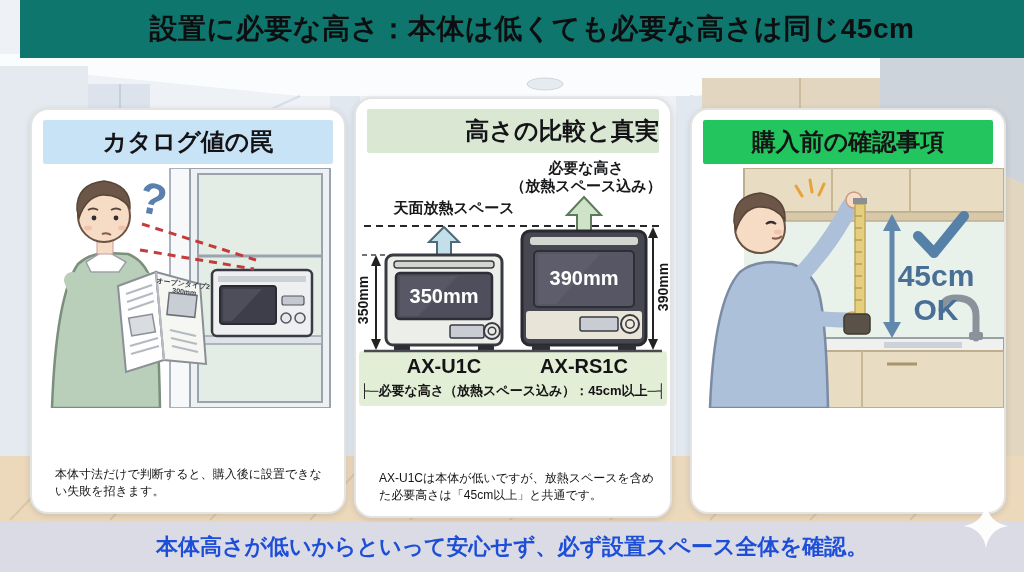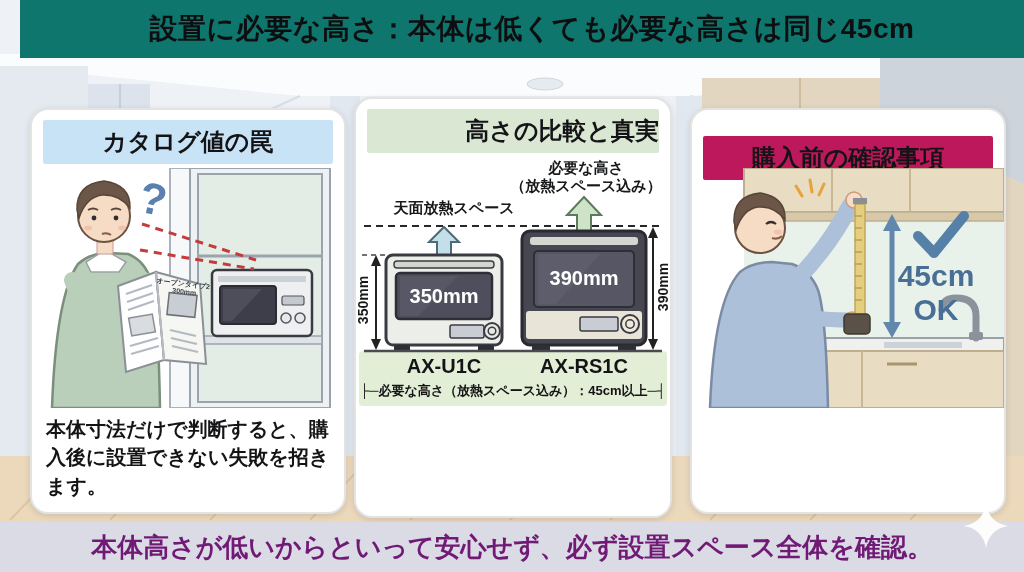--- a/index.html
+++ b/index.html
@@ -7,41 +7,41 @@
   .stage{position:relative;width:1024px;height:572px;overflow:hidden;background:#eef2f6;}
   svg{display:block;font-family:inherit;}
   svg text{font-family:inherit;}
 
   
   .banner-top{position:absolute;left:0;top:0;width:1024px;height:58px;background:#0f766e;
     display:flex;align-items:center;justify-content:center;margin-left:20px;}
   .banner-top .txt{font-size:28px;font-weight:bold;color:#0e0e10;letter-spacing:.5px;}
   .banner-bottom{position:absolute;left:0;top:522px;width:1024px;height:50px;background:#dbdbe6;
     display:flex;align-items:center;justify-content:center;}
-  .banner-bottom .txt{font-size:26px;font-weight:bold;color:#701a75;}
+  .banner-bottom .txt{font-size:22px;font-weight:bold;color:#1d4ed8;}
   .sparkle{position:absolute;left:964px;top:504px;width:44px;height:44px;color:#fff;pointer-events:none;}
 
   
   .scene{position:absolute;left:0;top:54px;width:1024px;height:468px;}
 
   
   .panel{position:absolute;background:#ffffff;border:2px solid #e3e3e1;border-radius:18px;
     box-shadow:0 2px 6px rgba(40,50,70,.15);}
   .panel-catalog{left:30px;top:108px;width:312px;height:402px;}
   .panel-comparison{left:354px;top:97px;width:314px;height:417px;}
   .panel-checklist{left:690px;top:108px;width:312px;height:402px;}
 
   .panel-header{position:absolute;left:11px;right:11px;top:10px;height:44px;border-radius:2px;
     display:flex;align-items:center;justify-content:center;font-size:24px;font-weight:bold;color:#141416;}
   .panel-catalog .panel-header{background:#c9e3f6;}
   .panel-comparison .panel-header{background:#d9e7d3;justify-content:flex-end;}
-  .panel-checklist .panel-header{background:#be185d;margin-top:16px;}
-
-  .panel-body{position:absolute;left:14px;right:10px;bottom:12px;font-size:20px;line-height:1.42;
-    font-weight:bold;color:#141416;text-align:left;}
+  .panel-checklist .panel-header{background:#22c55e;}
+
+  .panel-body{position:absolute;left:23px;right:10px;bottom:12px;font-size:12px;line-height:1.42;
+    font-weight:normal;color:#141416;text-align:left;}
 
   .illu{position:absolute;left:0px;top:58px;width:312px;height:240px;}
   .diagram{position:absolute;left:0px;top:58px;width:314px;height:252px;}
 
   .dlabel{font-size:15px;font-weight:bold;fill:#17181a;}
   .mm-side{font-size:14px;font-weight:bold;fill:#17181a;}
   .mm-win{font-size:20px;font-weight:bold;fill:#ffffff;}
   .model-name{font-size:20px;font-weight:bold;fill:#141416;}
   .measure-bar{font-size:13px;font-weight:bold;fill:#141416;}
   .ok-text{font-weight:bold;fill:#4a6f96;}
@@ -221,20 +221,21 @@
         <polygon points="297,193 292,182 302,182" fill="#222" stroke="none"></polygon>
       </g>
       <text class="mm-side" x="308" y="130" text-anchor="middle" dominant-baseline="middle" transform="rotate(-90 308 130)">390mm</text>
 
       <text class="model-name" x="88" y="216" text-anchor="middle">AX-U1C</text>
       <text class="model-name" x="228" y="216" text-anchor="middle">AX-RS1C</text>
 
       <text class="measure-bar" x="157" y="238" text-anchor="middle">├─必要な高さ（放熱スペース込み）：45cm以上─┤</text>
     </svg>
 
+    <div class="panel-body">AX-U1Cは本体が低いですが、放熱スペースを含めた必要高さは「45cm以上」と共通です。</div>
   </section>
 
   <section class="panel panel-checklist">
     <div class="panel-header">
       <span>購入前の確認事項</span>
     </div>
 
     <svg class="illu" viewBox="0 0 312 240">
 
       <rect x="52" y="0" width="260" height="240" fill="#e9f2ea"></rect>

